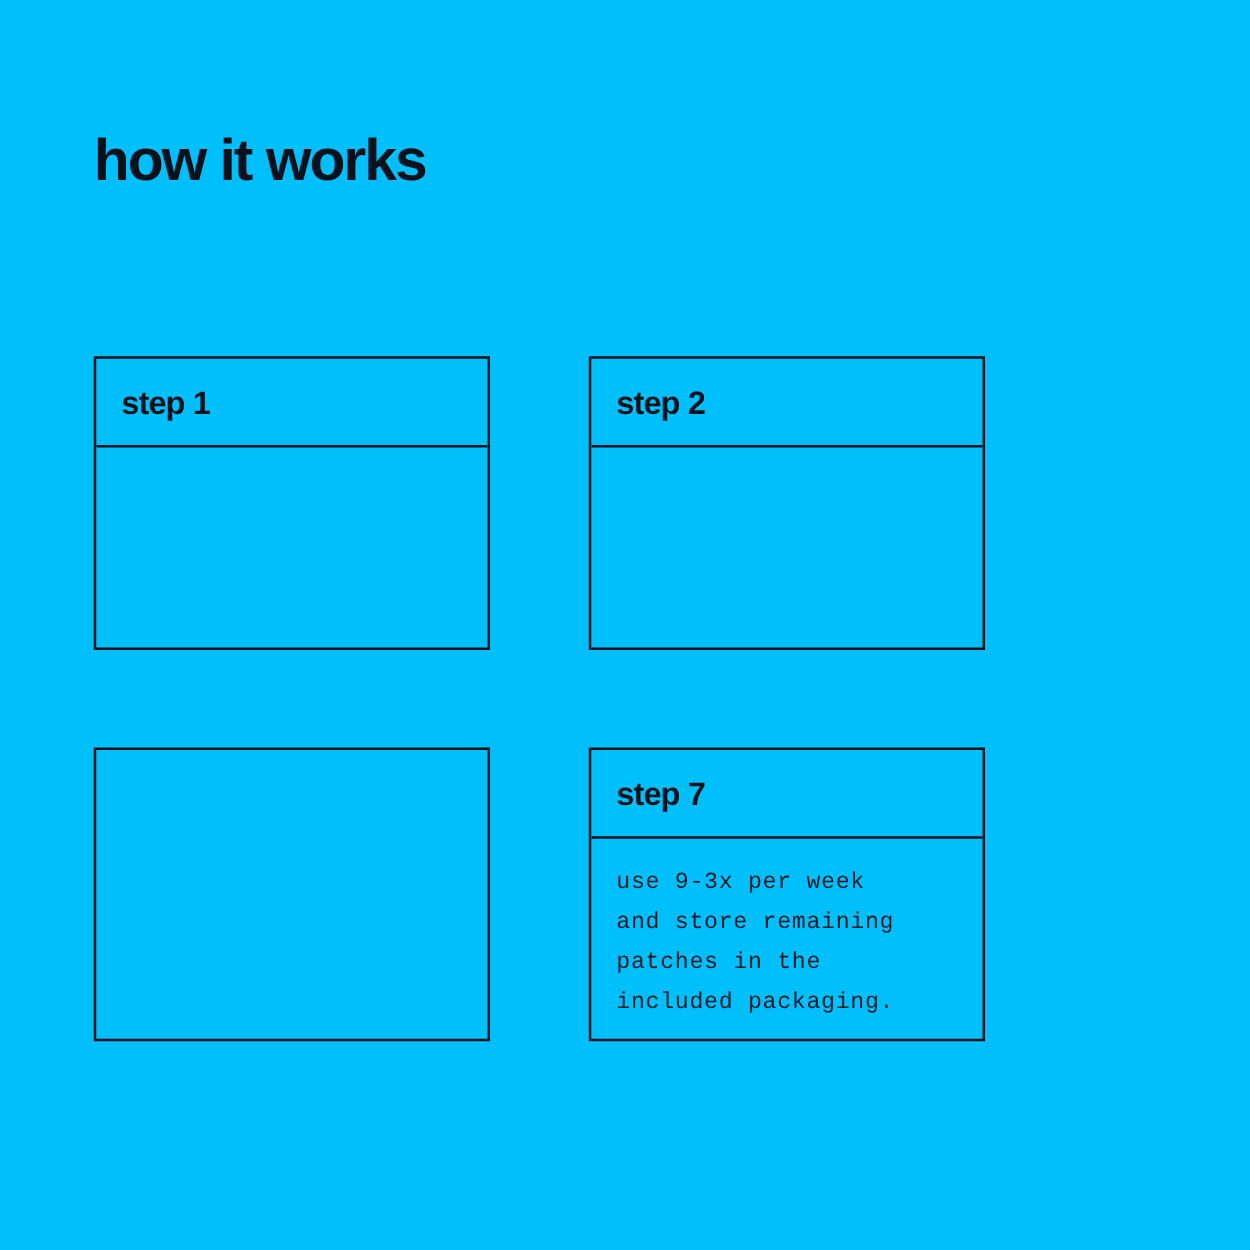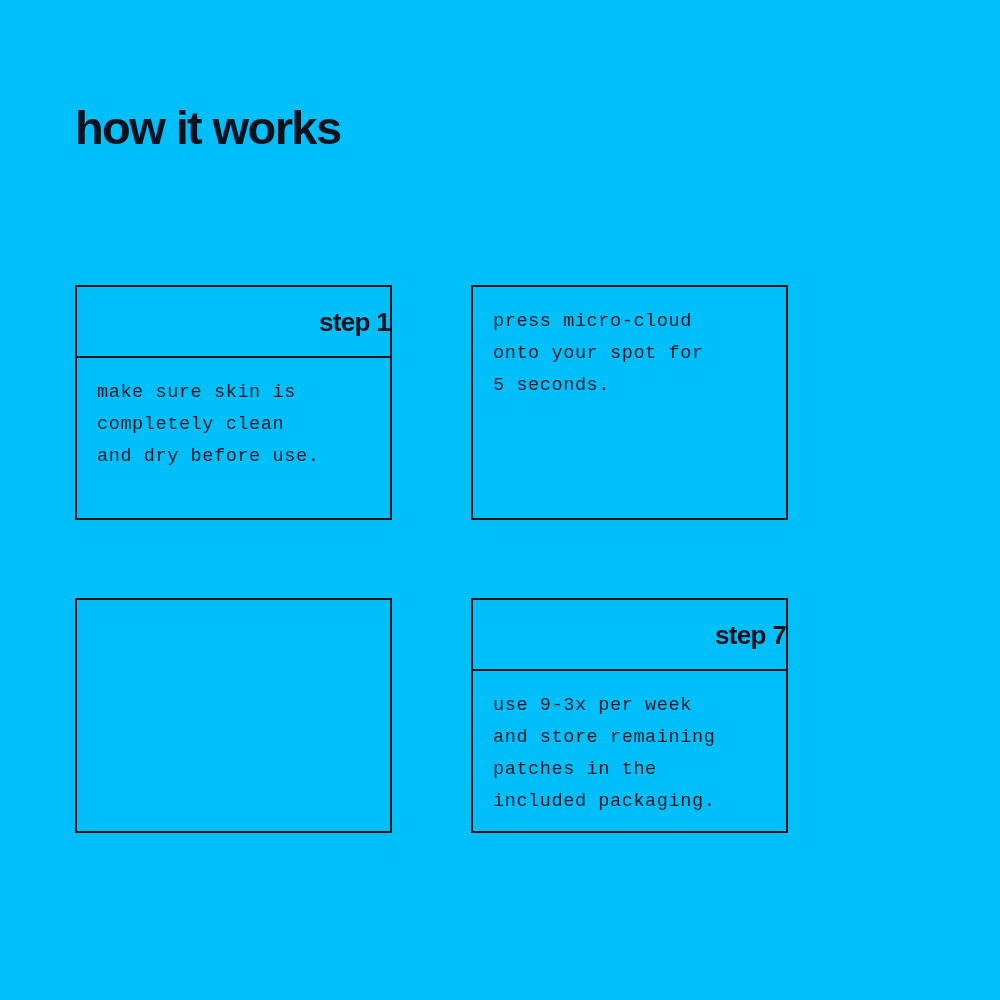--- a/index.html
+++ b/index.html
@@ -61,21 +61,20 @@
   }
 
   .step-card-header {
     box-sizing: border-box;
     height: 71px;
     flex: 0 0 71px;
     border-bottom: 2px solid #07121c;
     display: flex;
     align-items: center;
     padding: 0 0 0 20px;
-    justify-content: flex-end;
   }
 
   .step-card-title {
     font-family: "Liberation Sans", sans-serif;
     font-weight: 700;
     font-size: 26px;
     line-height: 30px;
     letter-spacing: -0.7px;
     color: #07121c;
     white-space: nowrap;
@@ -102,32 +101,25 @@
 <div class="page">
 
   <h1 class="page-title">how it works</h1>
 
   <div class="steps-grid">
 
     <div class="step-card">
       <div class="step-card-header">
         <span class="step-card-title">step 1</span>
       </div>
-      <div class="step-card-body">
-        <p class="step-card-text">make sure skin is
-completely clean
-and dry before use.</p>
-      </div>
     </div>
 
     <div class="step-card">
-      <div class="step-card-body">
-        <p class="step-card-text">press micro-cloud
-onto your spot for
-5 seconds.</p>
+      <div class="step-card-header">
+        <span class="step-card-title">step 2</span>
       </div>
     </div>
 
     <div class="step-card">
     </div>
 
     <div class="step-card">
       <div class="step-card-header">
         <span class="step-card-title">step 7</span>
       </div>

